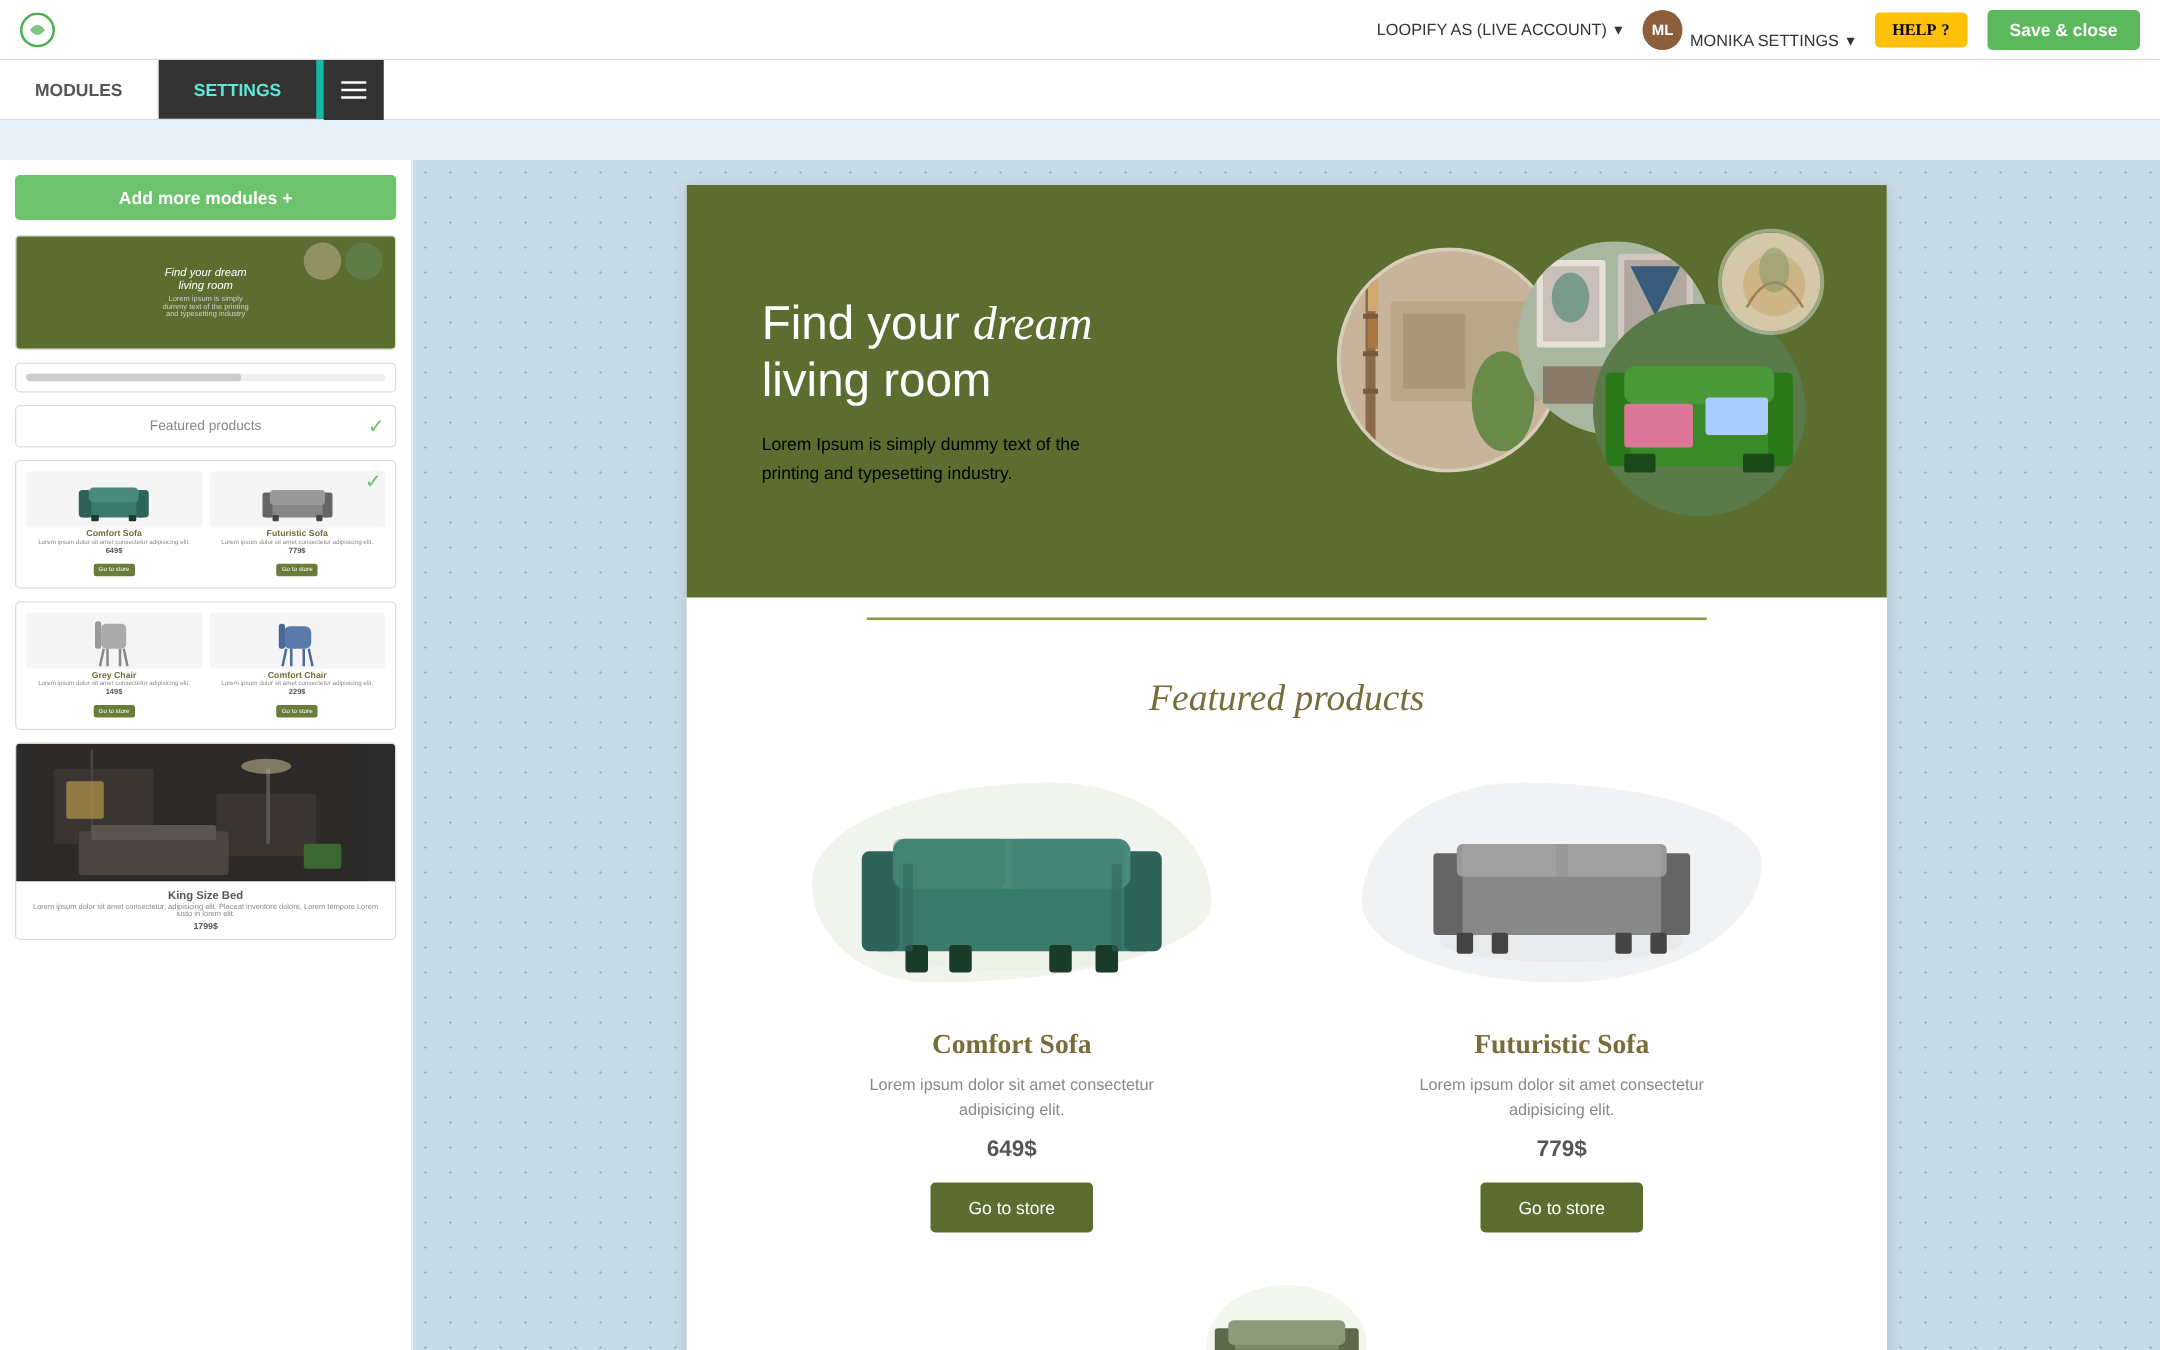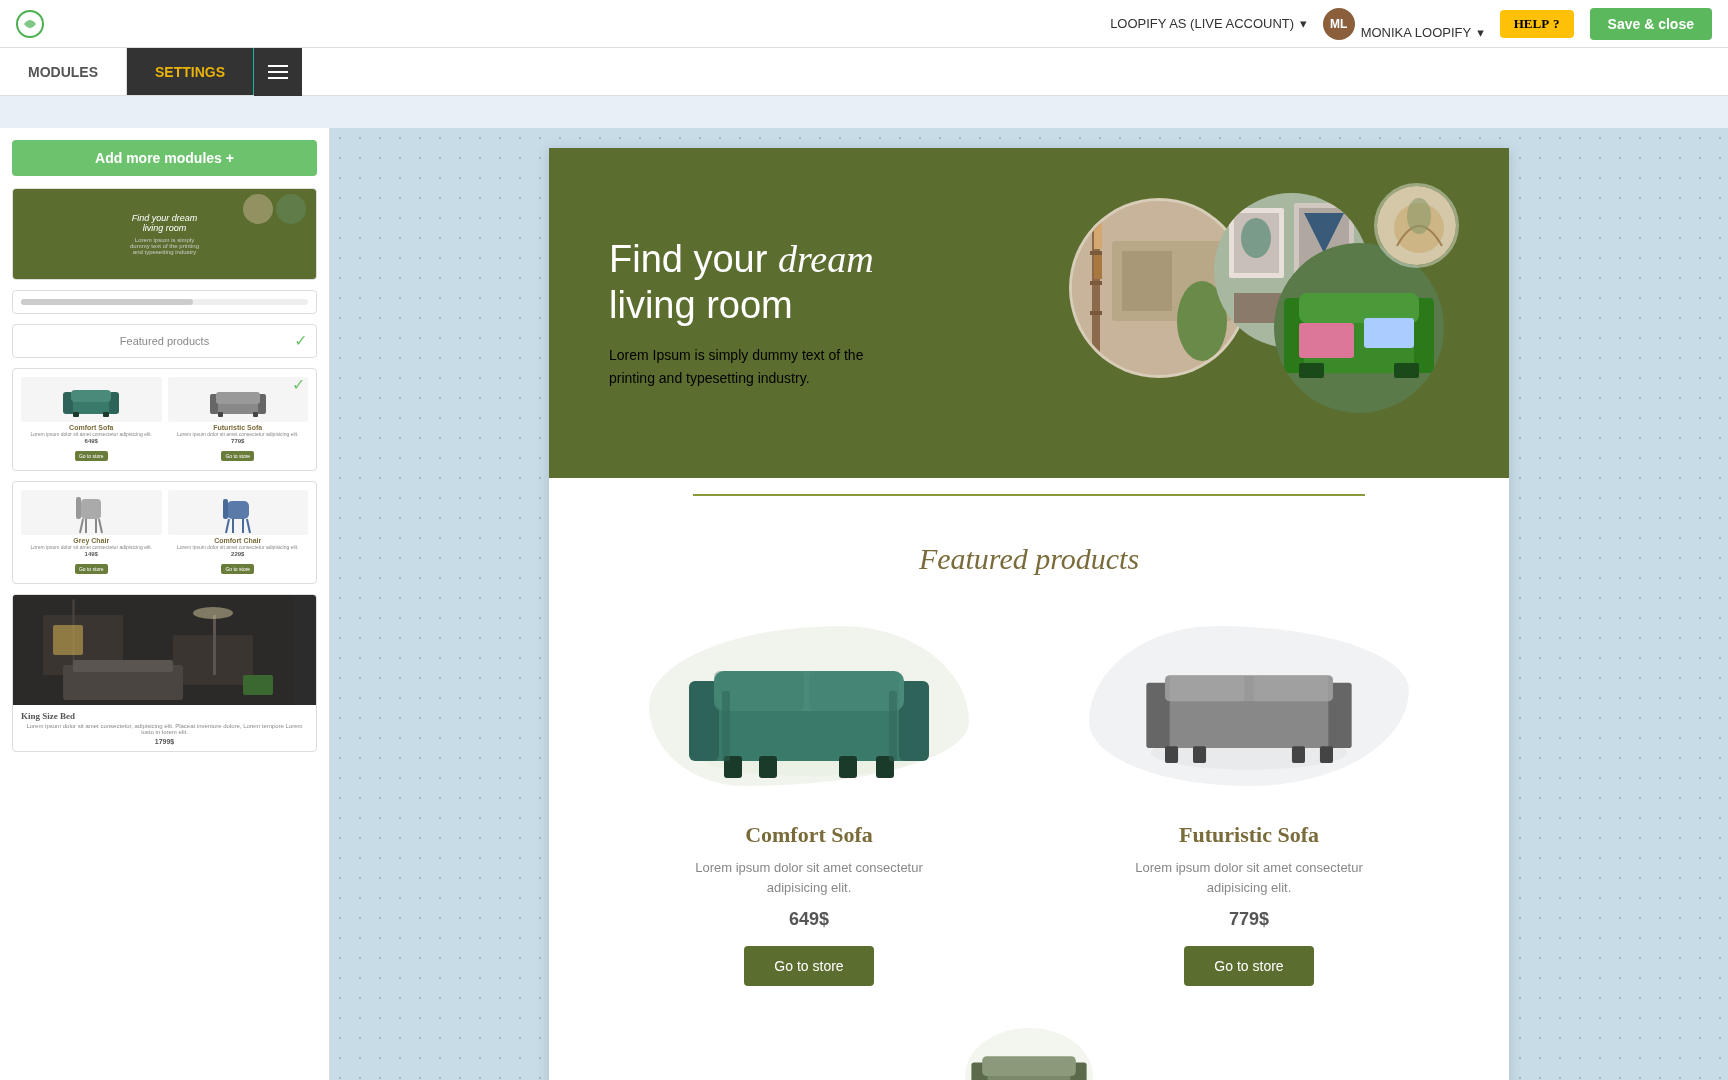--- a/index.html
+++ b/index.html
@@ -42,22 +42,22 @@
       display: flex; height: 48px;
       background: #fff; border-bottom: 1px solid #ddd;
     }
     .tab-modules {
       padding: 0 28px; height: 100%; display: flex; align-items: center;
       font-size: 14px; font-weight: bold; color: #555; cursor: pointer;
       border-right: 1px solid #ddd;
     }
     .tab-settings {
       padding: 0 28px; height: 100%; display: flex; align-items: center;
-      font-size: 14px; font-weight: bold; color: #eab308; cursor: pointer;
-      background: #333; border-right: 1px solid #14b8a6;
+      font-size: 14px; font-weight: bold; color: #5eead4; cursor: pointer;
+      background: #333; border-right: 6px solid #14b8a6;
     }
     .hamburger-btn {
       width: 48px; height: 48px; display: flex; align-items: center;
       justify-content: center; cursor: pointer; background: #333;
       flex-shrink: 0;
     }
     .hamburger-lines { display: flex; flex-direction: column; gap: 4px; }
     .hamburger-lines span { width: 20px; height: 2px; background: #fff; display: block; }
 
     
@@ -249,21 +249,21 @@
       <path d="M8 14 Q14 6 20 14 Q14 22 8 14Z" fill="#4CAF50" opacity="0.7"></path>
     </svg>
   </div>
   <div class="top-header-right">
     <div class="account-selector">
       <span>LOOPIFY AS (LIVE ACCOUNT)</span>
       <span>▾</span>
     </div>
     <div class="user-selector">
       <div class="avatar">ML</div>
-      <span>MONIKA LOOPIFY</span>
+      <span>MONIKA SETTINGS</span>
       <span>▾</span>
     </div>
     <button class="help-btn">
       <span>HELP</span>
       <span>?</span>
     </button>
     <button class="save-close-btn">
       <span>Save &amp; close</span>
     </button>
   </div>
@@ -417,21 +417,21 @@
           <rect x="40" y="30" width="30" height="30" rx="2" fill="#c8a850" opacity="0.6"></rect>
           <rect x="160" y="40" width="80" height="50" rx="2" fill="#3a3530"></rect>
           <rect x="200" y="20" width="3" height="60" fill="#5a5550"></rect>
           <ellipse cx="200" cy="18" rx="20" ry="6" fill="#d4c8a0" opacity="0.5"></ellipse>
           <rect x="50" y="70" width="120" height="35" rx="3" fill="#4a4540"></rect>
           <rect x="60" y="65" width="100" height="12" rx="2" fill="#5a5550"></rect>
           <rect x="230" y="80" width="30" height="20" rx="2" fill="#3a6830"></rect>
         </svg>
       </div>
       <div style="padding: 6px 8px;">
-        <div style="font-size:9px;font-weight:bold;color:#555;font-family:Liberation Serif, serif;">King Size Bed</div>
+        <div style="font-size:9px;font-weight:bold;color:#555;text-align:center;">King Size Bed</div>
         <div style="font-size:6px;color:#888;text-align:center;margin-top:2px;">Lorem ipsum dolor sit amet consectetur, adipisicing elit. Placeat inventore dolore, Lorem tempore Lorem iusto in lorem elit.</div>
         <div style="font-size:7px;color:#555;text-align:center;font-weight:bold;margin-top:3px;">1799$</div>
       </div>
     </div>
 
   </div>
 
   <div class="main-content">
     <div class="canvas-area">
 

